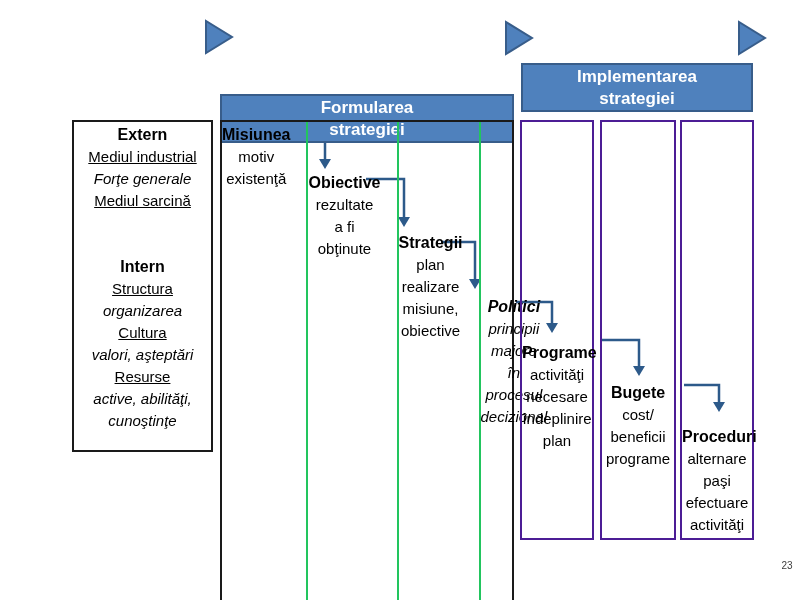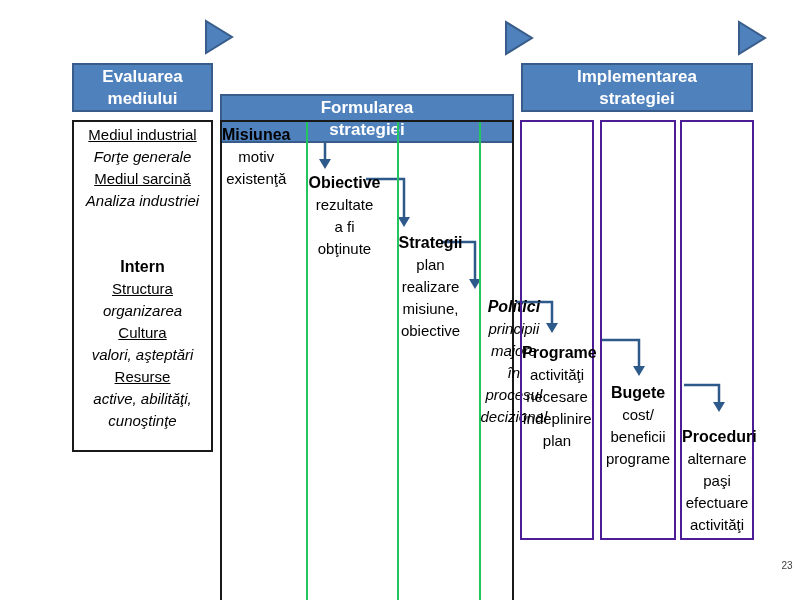--- a/index.html
+++ b/index.html
@@ -91,32 +91,30 @@
     <g>
       <path class="connector" d="M602,340 H639 V367"></path>
       <polygon class="chead" points="633,366 645,366 639,376"></polygon>
     </g>
     <g>
       <path class="connector" d="M684,385 H719 V403"></path>
       <polygon class="chead" points="713,402 725,402 719,412"></polygon>
     </g>
   </svg>
 
-  <div class="hdr hdr1">Evaluarea
-mediului</div>
   <div class="hdr hdr2">Formularea
 strategiei</div>
   <div class="hdr hdr3">Implementarea
 strategiei</div>
 
   <div class="envbox">
+    <div class="line bold">Extern</div>
     <div class="line underline">Mediul industrial</div>
     <div class="line italic">Forţe generale</div>
     <div class="line underline">Mediul sarcină</div>
-    <div class="line italic">Analiza industriei</div>
     <div class="line"></div>
     <div class="line"></div>
     <div class="line bold">Intern</div>
     <div class="line underline">Structura</div>
     <div class="line italic">organizarea</div>
     <div class="line underline">Cultura</div>
     <div class="line italic">valori, aşteptări</div>
     <div class="line underline">Resurse</div>
     <div class="line italic">active, abilităţi,</div>
     <div class="line italic">cunoştinţe</div>

